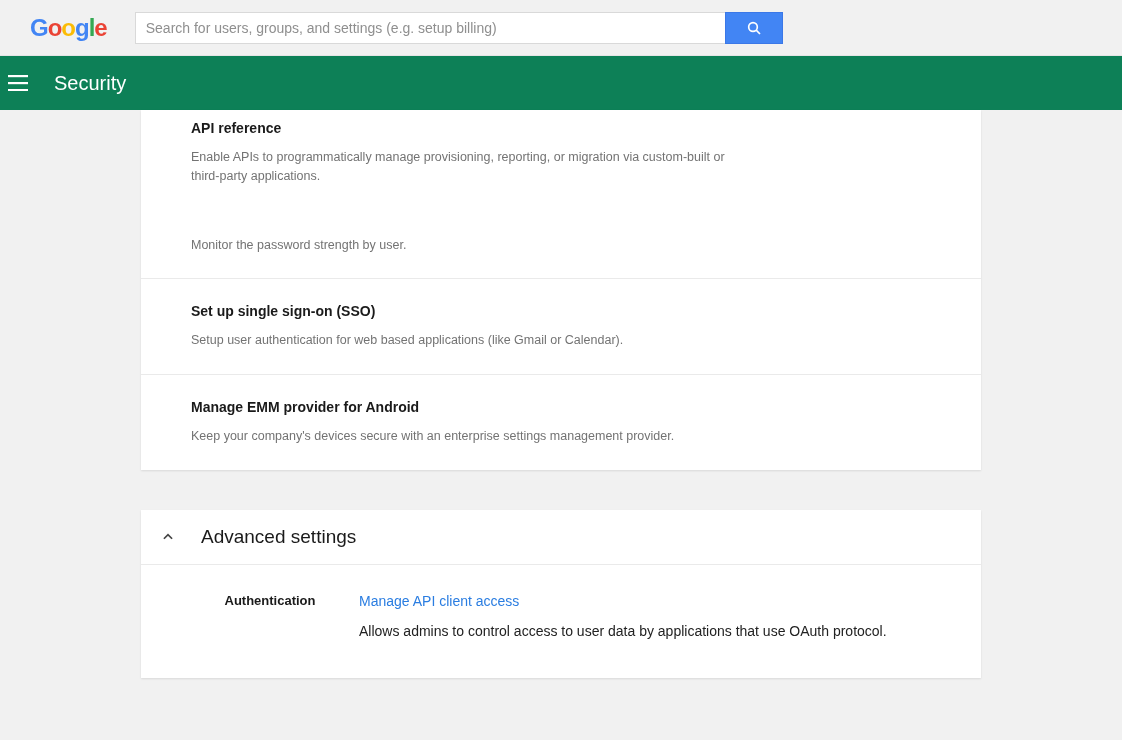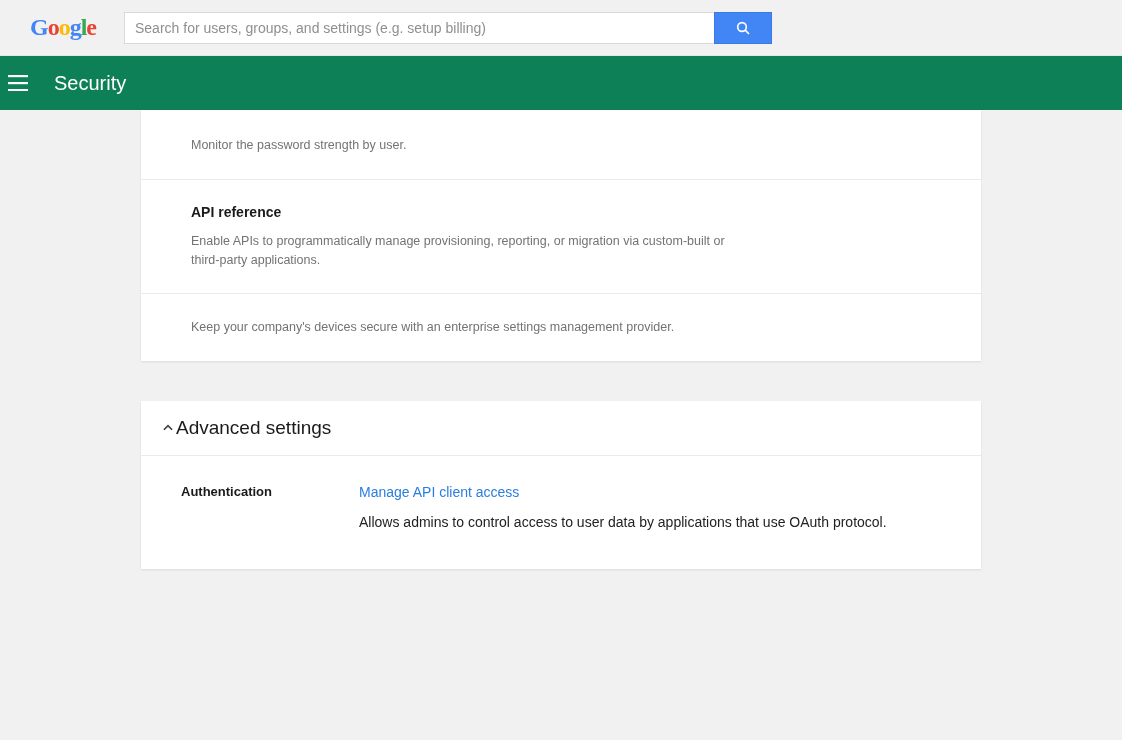--- a/index.html
+++ b/index.html
@@ -17,21 +17,21 @@
       display: flex;
       align-items: center;
       padding: 0 12px 0 30px;
       border-bottom: 1px solid #e5e5e5;
     }
     .logo {
       font-size: 24px;
       font-weight: bold;
       letter-spacing: -1px;
       margin-right: 28px;
-      font-family: Liberation Serif, serif;
+      font-family: Liberation Sans, sans-serif;
     }
     .logo .g1 { color: #4285F4; }
     .logo .o1 { color: #EA4335; }
     .logo .o2 { color: #FBBC05; }
     .logo .g2 { color: #4285F4; }
     .logo .l  { color: #34A853; }
     .logo .e  { color: #EA4335; }
     .search-wrap {
       display: flex;
       align-items: stretch;
@@ -107,37 +107,38 @@
       max-width: 560px;
     }
     .adv-panel {
       background:#fff;
       box-shadow: 0 1px 2px rgba(0,0,0,0.1);
       margin-top: 40px;
     }
     .adv-header {
       display:flex;
       align-items:center;
-      gap:1px;
+      gap:26px;
       font-size:19px;
       font-weight: 500;
       color:#1a1a1a;
       padding: 16px 20px 16px 20px;
       border-bottom: 1px solid #eaeaea;
       cursor:pointer;
     }
     .adv-body {
       padding: 28px 28px 36px 40px;
       display:flex;
     }
     .adv-label {
       width: 178px;
       font-size: 13px;
       font-weight: bold;
       color:#1a1a1a;
+      text-align:center;
     }
     .adv-right { flex:1; font-size:14px; color:#222; }
     .adv-link {
       color:#1a73e8;
       color:#3b78e7;
       color:#3b78e7;
       color:#2a7de1;
       color:#2a7de1;
       text-decoration:none;
       cursor:pointer;
@@ -171,31 +172,36 @@
     </svg>
   </span>
   <span class="page-title">Security</span>
 </div>
 
 <div class="content">
   <div class="content-inner">
 
     <div class="card-group">
 
-      <div class="card-row first-partial">
-        <div class="card-desc" style="padding-top:26px;">Monitor the password strength by user.</div>
-      </div>
-
       <div class="card-row">
         <div class="card-title">API reference</div>
         <div class="card-desc">Enable APIs to programmatically manage provisioning, reporting, or migration via custom-built or third-party applications.</div>
       </div>
 
+      <div class="card-row first-partial">
+        <div class="card-desc" style="padding-top:26px;">Monitor the password strength by user.</div>
+      </div>
 
       <div class="card-row">
+        <div class="card-title">Set up single sign-on (SSO)</div>
+        <div class="card-desc">Setup user authentication for web based applications (like Gmail or Calendar).</div>
+      </div>
+
+      <div class="card-row">
+        <div class="card-title">Manage EMM provider for Android</div>
         <div class="card-desc">Keep your company's devices secure with an enterprise settings management provider.</div>
       </div>
 
     </div>
 
     <div class="adv-panel">
       <div class="adv-header">
         <svg width="14" height="14" viewBox="0 0 24 24" fill="none" stroke="#444" stroke-width="3">
           <polyline points="5 15 12 8 19 15"></polyline>
         </svg>

